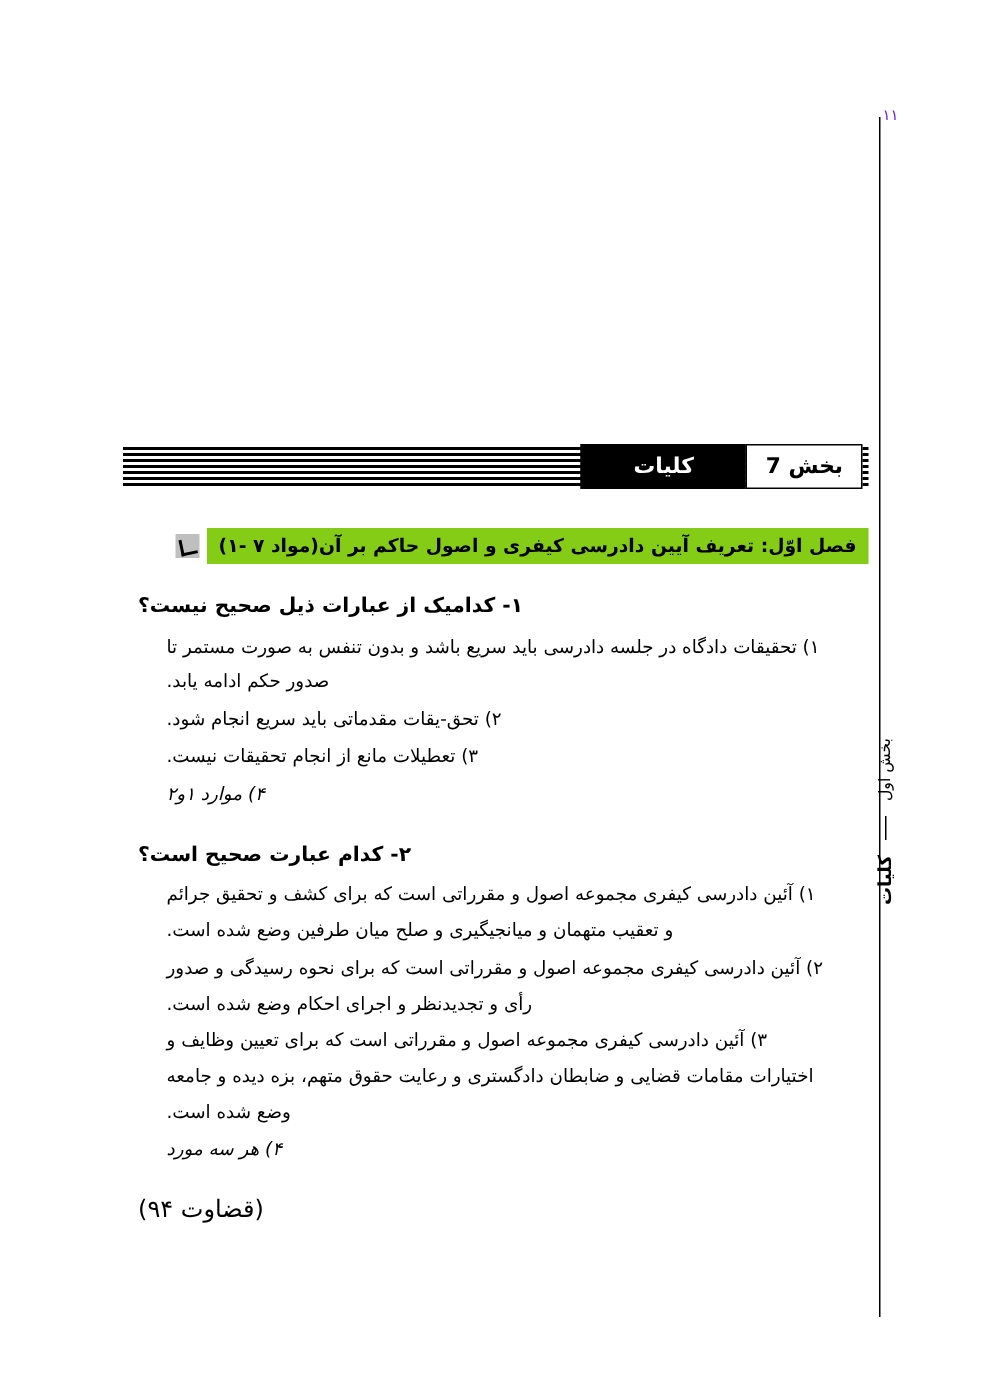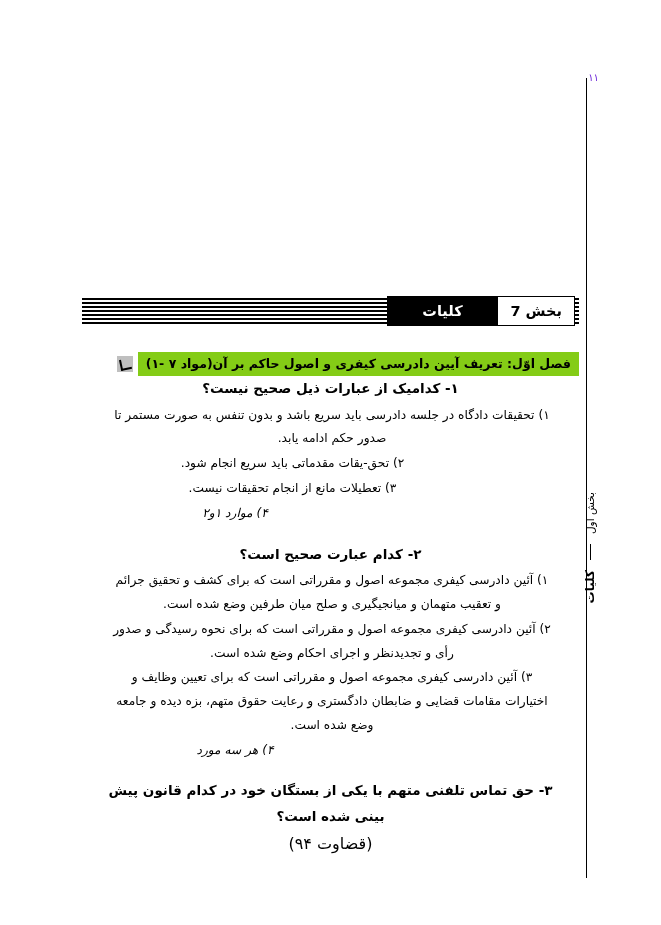--- a/index.html
+++ b/index.html
@@ -152,25 +152,25 @@
     width: 9px;
     height: 9px;
     border-left: 2px solid #000;
     border-bottom: 2px solid #000;
     transform: rotate(-12deg);
   }
 
   
   .content {
     position: absolute;
-    top: 376px;
+    top: 392px;
     right: 92px;
     left: 92px;
     direction: rtl;
-    text-align: center;
+    text-align: left;
   }
 
   .q {
     margin-bottom: 6px;
   }
   .q-title {
     font-weight: bold;
     font-size: 13.5px;
     line-height: 1.9;
     margin-bottom: 2px;
@@ -248,18 +248,17 @@
         <div class="opt">۱) آئین دادرسی کیفری مجموعه اصول و مقرراتی است که برای کشف و تحقیق جرائم و تعقیب متهمان و میانجیگیری و صلح میان طرفین وضع شده است.</div>
         <div class="opt">۲) آئین دادرسی کیفری مجموعه اصول و مقرراتی است که برای نحوه رسیدگی و صدور رأی و تجدیدنظر و اجرای احکام وضع شده است.</div>
         <div class="opt">۳) آئین دادرسی کیفری مجموعه اصول و مقرراتی است که برای تعیین وظایف و اختیارات مقامات قضایی و ضابطان دادگستری و رعایت حقوق متهم، بزه دیده و جامعه وضع شده است.</div>
         <div class="opt indent-far">۴) هر سه مورد</div>
       </div>
     </div>
 
     <div class="spacer-10"></div>
 
     <div class="q">
-      <div class="q-title">۳- حق تماس تلفنی متهم با یکی از بستگان خود در کدام قانون پیش بینی شده است؟</div>
       <div class="q-sub">(قضاوت ۹۴)</div>
     </div>
 
   </div>
 </div>
 
 </body></html>

